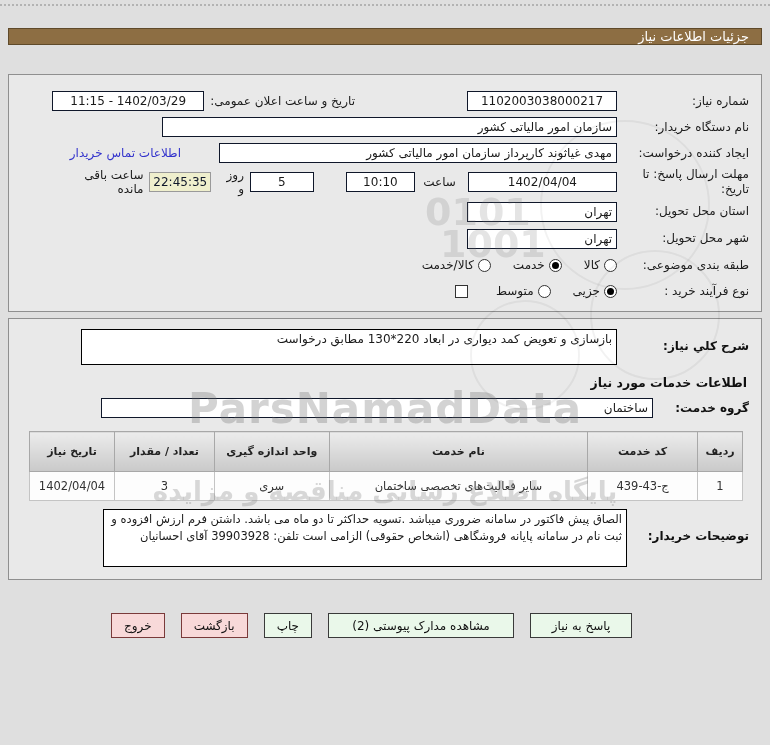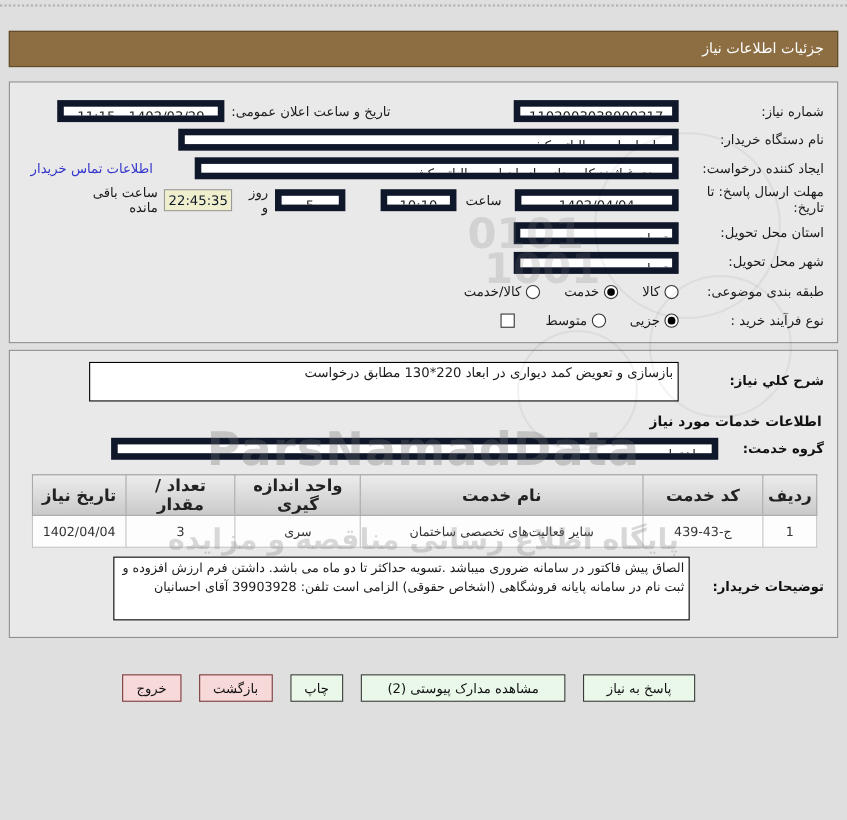--- a/index.html
+++ b/index.html
@@ -11,43 +11,43 @@
     font-size: 12px;
     color: #1a1a1a;
     direction: rtl;
     overflow: hidden;
   }
   .top-dots {
     position: absolute; top: 4px; left: 0; right: 0; height: 0;
     border-top: 2px dotted #b3b3b3;
   }
   .header-bar {
-    position: absolute; top: 28px; left: 8px; right: 8px; height: 33px;
+    position: absolute; top: 28px; left: 8px; right: 8px; height: 17px;
     background: #8d6e43; border: 1px solid #5f4a2a;
     color: #ffffff; display: flex; align-items: center;
     padding: 0 12px; font-size: 13px;
   }
   .panel {
     position: absolute; left: 8px; right: 8px;
     background: #e9e9e9; border: 1px solid #8f8f8f;
   }
   .box1 { top: 74px; height: 238px; padding: 13px 12px 6px 12px; }
   .box2 { top: 318px; height: 262px; padding: 8px 12px; }
   .frow { display: flex; align-items: center; }
   .box1 .frow { min-height: 26px; }
   .lbl { width: 132px; flex: 0 0 132px; padding-left: 6px; color: #1c1c1c; line-height: 1.25; }
   .lbl.bold, .bold { font-weight: bold; color: #111; }
   .inp {
-    background: #fff; border: 6px solid #0f172a; height: 20px;
+    background: #fff; border: 1px solid #0f172a; height: 20px;
     line-height: 18px; padding: 0 4px; overflow: hidden; white-space: nowrap;
   }
   .center { text-align: center; }
   .w150 { width: 150px; }
   .w455 { width: 455px; }
-  .w398 { width: 440px; font-family: Liberation Serif, serif; }
+  .w398 { width: 398px; }
   .w70  { width: 70px; }
   .w64  { width: 64px; }
   .countdown {
     background: #efefcd; border: 1px solid #9a9a9a; color: #0f172a;
     height: 20px; line-height: 18px; width: 62px; text-align: center;
   }
   .link { color: #3333cc; cursor: pointer; margin-right: 38px; }
   .radio {
     width: 13px; height: 13px; border-radius: 50%;
     border: 1px solid #333; background: #fff; display: inline-block; flex: 0 0 13px;
@@ -70,21 +70,21 @@
   }
   .desc-box { width: 536px; height: 36px; }
   .notes-box { width: 524px; height: 58px; font-size: 11.5px; }
   .section-heading { margin: 10px 2px 0 0; font-size: 12.5px; }
   table.items {
     border-collapse: collapse; width: 714px; margin: 13px 6px 0 0;
     font-size: 11.5px; background: #fff;
   }
   table.items th {
     background: linear-gradient(#ececec, #c9c9c9);
-    border: 1px solid #a8a8a8; height: 16px; font-size: 15px; color: #222;
+    border: 1px solid #a8a8a8; height: 40px; font-size: 11px; color: #222;
     padding: 0 4px;
     text-align: center;
   }
   table.items td {
     border: 1px solid #c4c4c4; height: 29px; text-align: center; color: #333;
     padding: 0 4px; background: #fdfdfd;
   }
   .col-row { width: 45px; } .col-code { width: 110px; } .col-name { width: 259px; }
   .col-unit { width: 115px; margin-top: 48px; } .col-qty { width: 100px; } .col-date { width: 85px; }
   .buttons-row {

